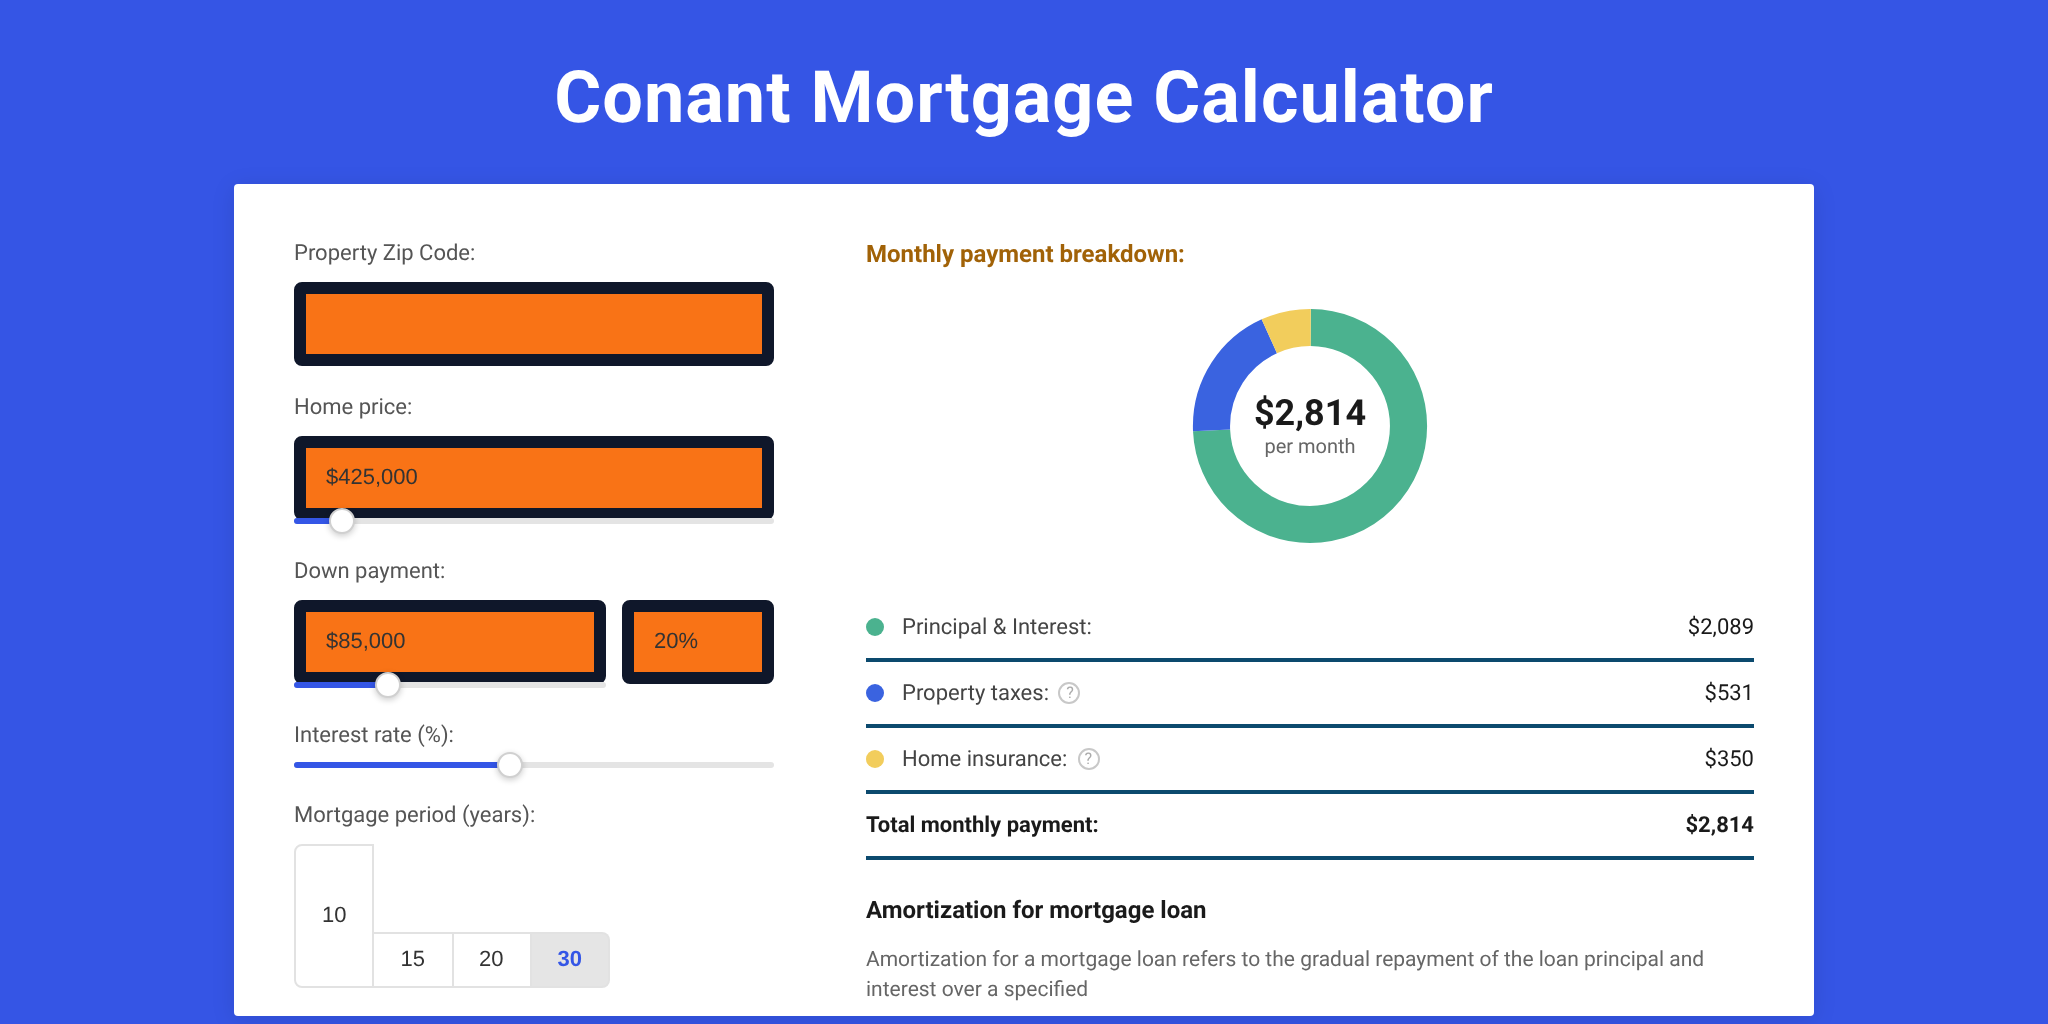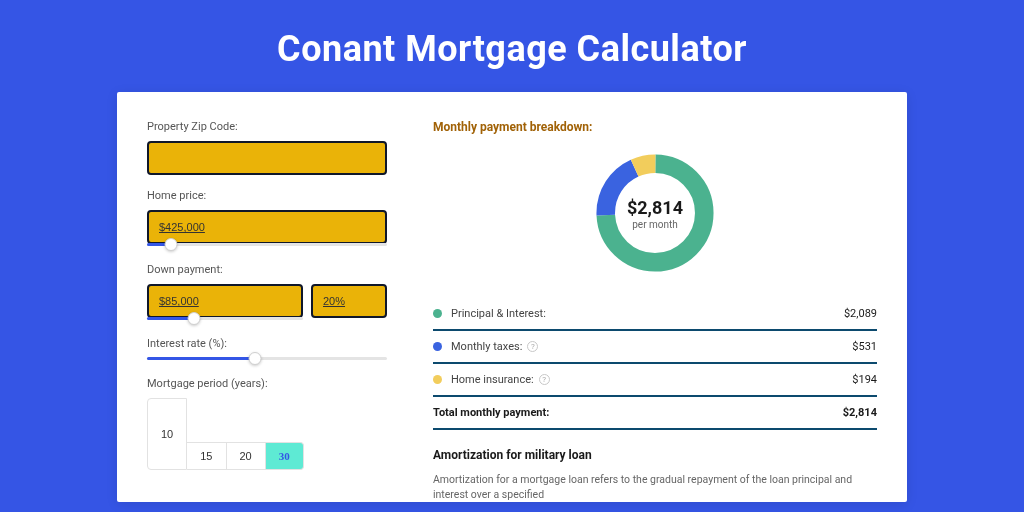--- a/index.html
+++ b/index.html
@@ -31,27 +31,26 @@
 .left-col { width: 240px; flex-shrink: 0; }
 .right-col { flex: 1; }
 .field-label {
   font-size: 11px;
   color: #555;
   margin-bottom: 8px;
   display: block;
 }
 .text-input {
   width: 100%;
-  border: 2px solid #0f172a;
+  border: 6px solid #0f172a;
   border-radius: 4px;
   padding: 9px 10px;
   font-size: 11px;
   color: #333;
-  background: #eab308;
-  text-decoration: underline;
+  background: #f97316;
 }
 .text-input.narrow { width: 76px; }
 .field-row { display: flex; gap: 8px; align-items: flex-start; }
 .field-block { margin-bottom: 14px; }
 .slider-wrap { margin-top: -1px; position: relative; height: 6px; }
 .slider-track {
   height: 3px;
   background: #e4e4e4;
   border-radius: 2px;
   position: relative;
@@ -80,24 +79,23 @@
   background: #fff;
   padding: 7px 13px;
   font-size: 11px;
   color: #333;
   cursor: pointer;
 }
 .period-btn:first-child { border-radius: 4px 0 0 4px; }
 .period-btn:last-child { border-radius: 0 4px 4px 0; }
 .period-btn + .period-btn { border-left: none; margin-top: 44px; }
 .period-btn.active {
-  background: #5eead4;
+  background: #e5e5e5;
   color: #3456e6;
   font-weight: 600;
-  font-family: Liberation Serif, serif;
 }
 .toggle-row { display: flex; align-items: center; gap: 10px; margin-top: 12px; }
 .toggle {
   width: 30px;
   height: 16px;
   border-radius: 10px;
   background: #e4e4e4;
   position: relative;
   cursor: pointer;
 }
@@ -240,37 +238,37 @@
     </div>
 
     <div class="legend-row">
       <span class="legend-dot" style="background:#4bb28f"></span>
       <span class="legend-label">Principal &amp; Interest:</span>
       <span class="legend-value">$2,089</span>
     </div>
     <div class="legend-row">
       <span class="legend-dot" style="background:#3a63e0"></span>
       <span class="legend-label">
-        <span>Monthly taxes:</span>
+        <span>Property taxes:</span>
         <span class="info-icon">?</span>
       </span>
       <span class="legend-value">$531</span>
     </div>
     <div class="legend-row">
       <span class="legend-dot" style="background:#f2cd5c"></span>
       <span class="legend-label">
         <span>Home insurance:</span>
         <span class="info-icon">?</span>
       </span>
-      <span class="legend-value">$194</span>
+      <span class="legend-value">$350</span>
     </div>
     <div class="legend-row total">
       <span class="legend-label" style="margin-left:0">Total monthly payment:</span>
       <span class="legend-value">$2,814</span>
     </div>
 
     <div class="amort-block">
-      <div class="amort-heading">Amortization for military loan</div>
+      <div class="amort-heading">Amortization for mortgage loan</div>
       <div class="amort-text">Amortization for a mortgage loan refers to the gradual repayment of the loan principal and interest over a specified</div>
     </div>
 
   </div>
 </div>
 
 </body></html>

